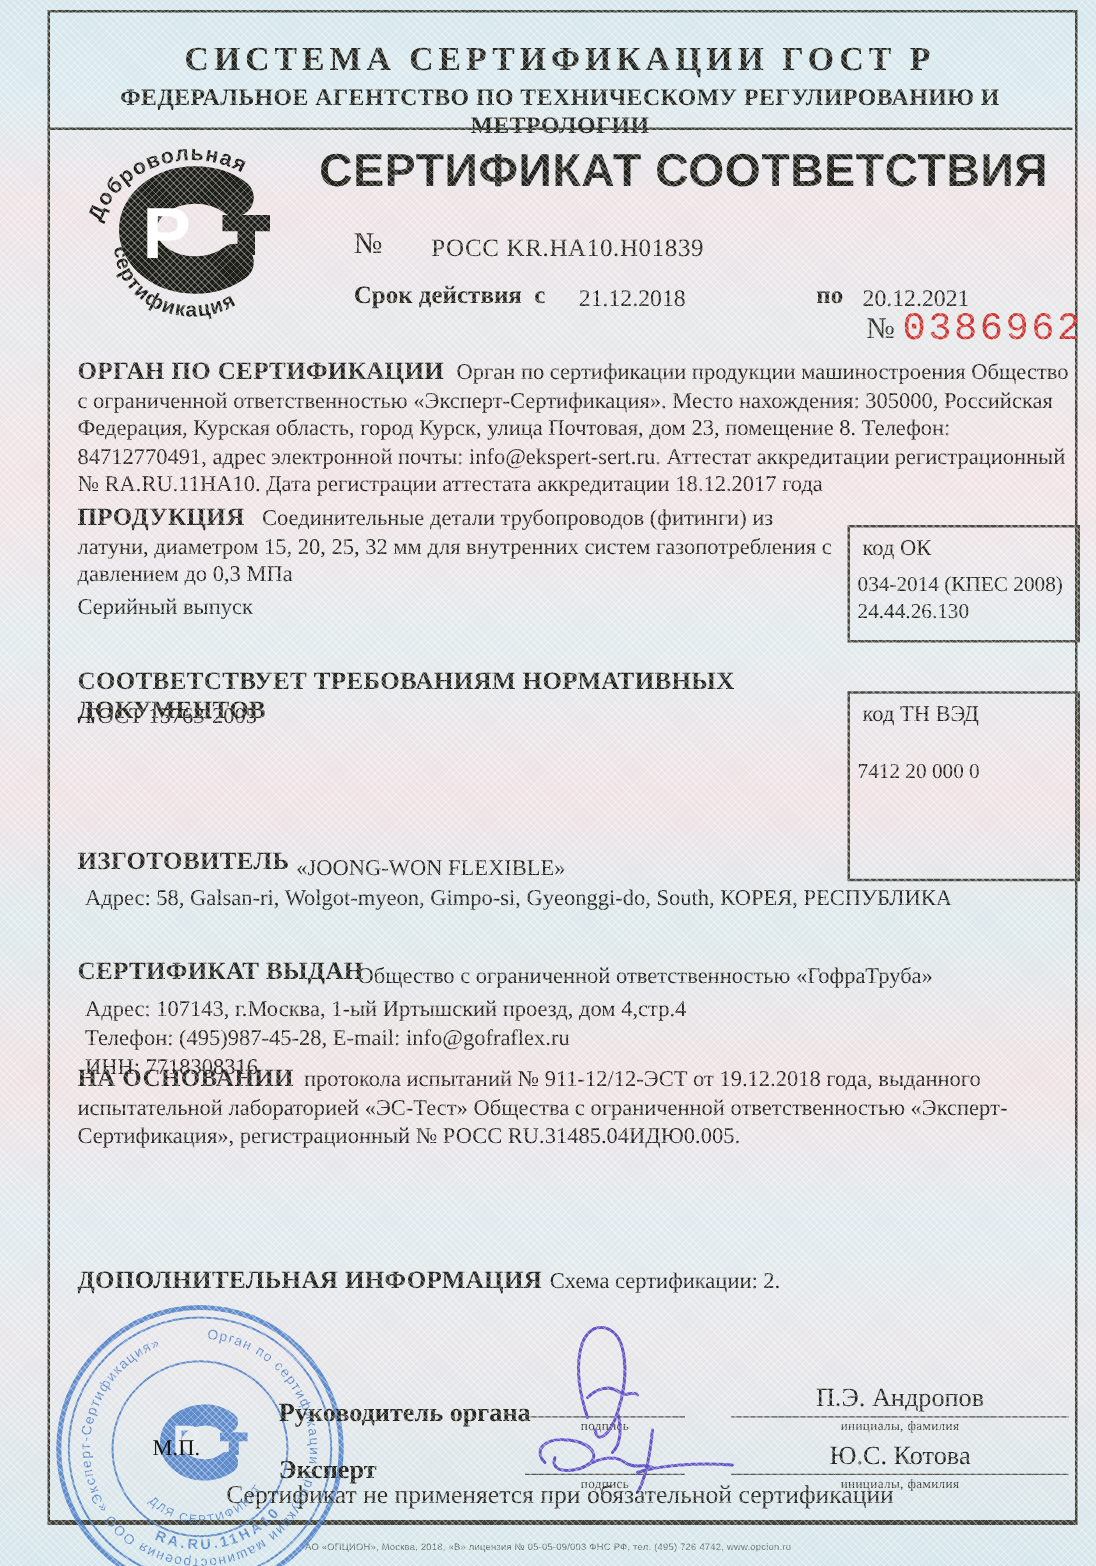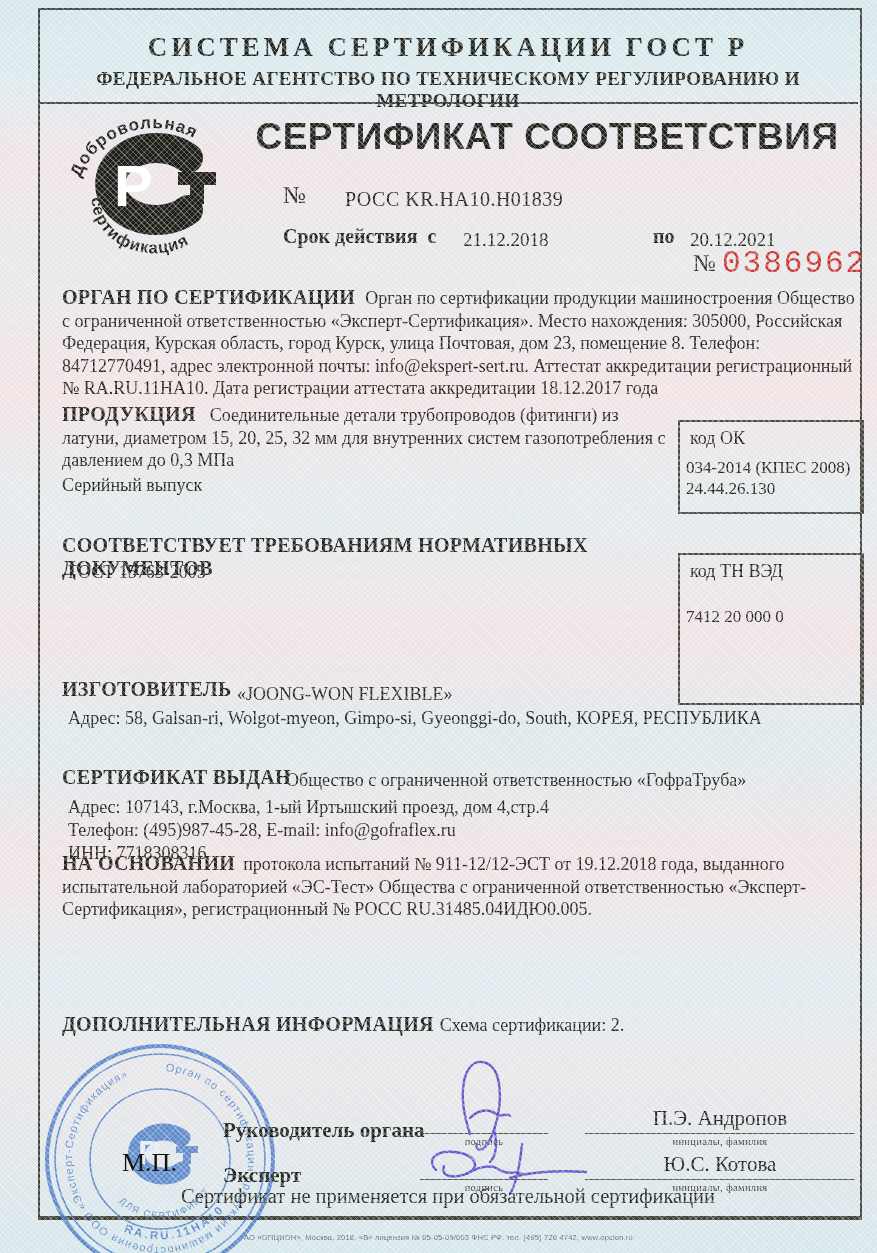--- a/index.html
+++ b/index.html
@@ -75,21 +75,21 @@
   .sig2{left:420px;top:1179px;width:128px;}
   .name-line1{left:585px;top:1133px;width:270px;}
   .name-line2{left:585px;top:1179px;width:270px;}
   .under-label{font-size:10.5px;color:#3c3c36;text-align:center;letter-spacing:.3px;}
   .sig1-cap{left:420px;top:1136px;width:128px;}
   .sig2-cap{left:420px;top:1182px;width:128px;}
   .name1{left:585px;top:1106px;width:270px;text-align:center;font-size:21px;}
   .name2{left:585px;top:1152px;width:270px;text-align:center;font-size:21px;}
   .name1-cap{left:585px;top:1136px;width:270px;}
   .name2-cap{left:585px;top:1182px;width:270px;}
-  .mp{left:122px;top:1148px;font-size:26px;color:#14140f;z-index:5;}
+  .mp{left:122px;top:1148px;font-size:18px;color:#14140f;z-index:5;}
   .footer-note{left:40px;top:1185px;width:816px;text-align:center;font-size:20.5px;color:#2a2a24;}
   .print-info{left:0;top:1233px;width:877px;text-align:center;font-family:"Liberation Sans",sans-serif;
     font-size:7.5px;color:#5f6e68;letter-spacing:.2px;}
   .logo-svg{left:66px;top:112px;}
   .stamp-svg{left:34px;top:1038px;opacity:.82;}
   .sign-svg{left:418px;top:1052px;}
 </style>
 </head>
 <body>
 

